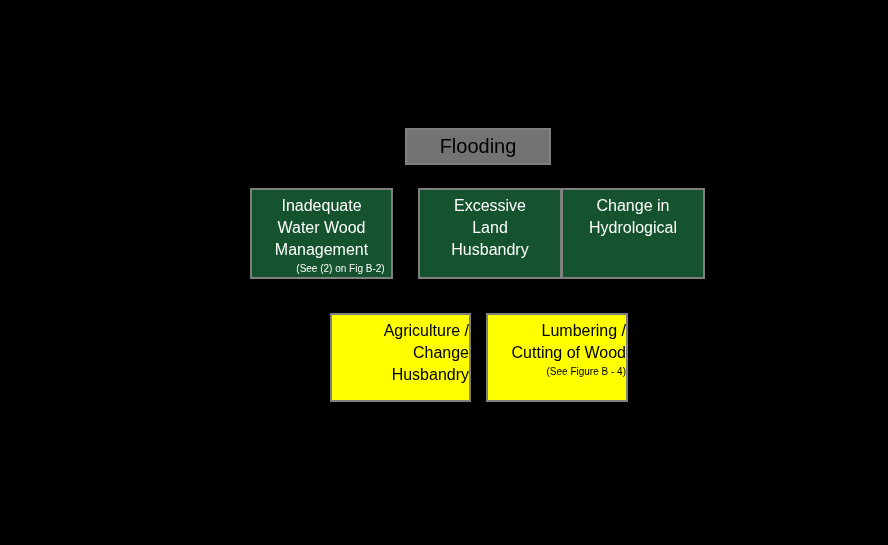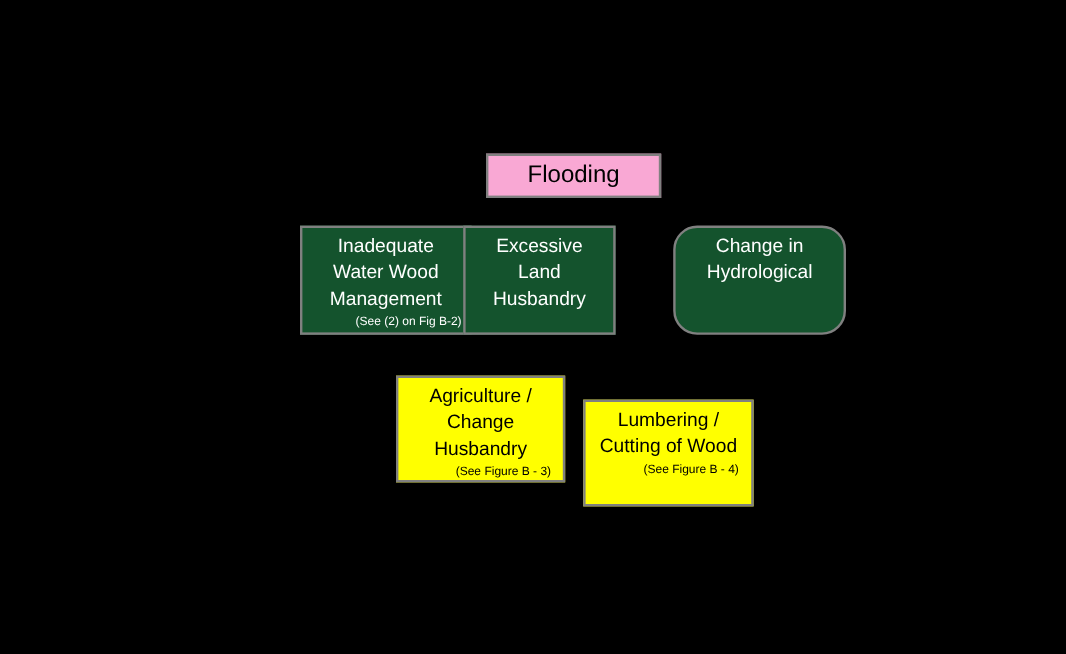--- a/index.html
+++ b/index.html
@@ -19,44 +19,45 @@
     position: absolute;
     box-sizing: border-box;
     border: 2px solid #808080;
     text-align: center;
   }
   .root-box {
     left: 405px;
     top: 128px;
     width: 146px;
     height: 37px;
-    background: #f9a8d4;
+    background: #737373;
     color: #000000;
     font-size: 20px;
     line-height: 33px;
   }
   .cause-box {
     top: 188px;
     height: 91px;
     background: #14532d;
     color: #ffffff;
     padding-top: 5px;
   }
   .cause-box-1 { left: 250px; width: 143px; }
-  .cause-box-2 { left: 386px; width: 127px; }
-  .cause-box-3 { left: 561px; width: 144px; border-radius: 20px; }
+  .cause-box-2 { left: 418px; width: 144px; }
+  .cause-box-3 { left: 561px; width: 144px; }
   .sub-box {
     top: 313px;
     height: 89px;
     background: #ffff00;
     color: #000000;
     padding-top: 5px;
+    text-align: right;
   }
   .sub-box-1 { left: 330px; width: 141px; }
-  .sub-box-2 { left: 486px; width: 142px; margin-top: 20px; }
+  .sub-box-2 { left: 486px; width: 142px; }
   .box-line {
     font-size: 16px;
     line-height: 22px;
     white-space: nowrap;
   }
   .box-note {
     font-size: 10px;
     line-height: 15px;
     white-space: nowrap;
     padding-left: 38px;
@@ -84,21 +85,20 @@
 
   <div class="box cause-box cause-box-3">
     <div class="box-line">Change in</div>
     <div class="box-line">Hydrological</div>
   </div>
 
   <div class="box sub-box sub-box-1">
     <div class="box-line">Agriculture /</div>
     <div class="box-line">Change</div>
     <div class="box-line">Husbandry</div>
-    <div class="box-note">(See Figure B - 3)</div>
   </div>
 
   <div class="box sub-box sub-box-2">
     <div class="box-line">Lumbering /</div>
     <div class="box-line">Cutting of Wood</div>
     <div class="box-note">(See Figure B - 4)</div>
   </div>
 
 </div>
 

